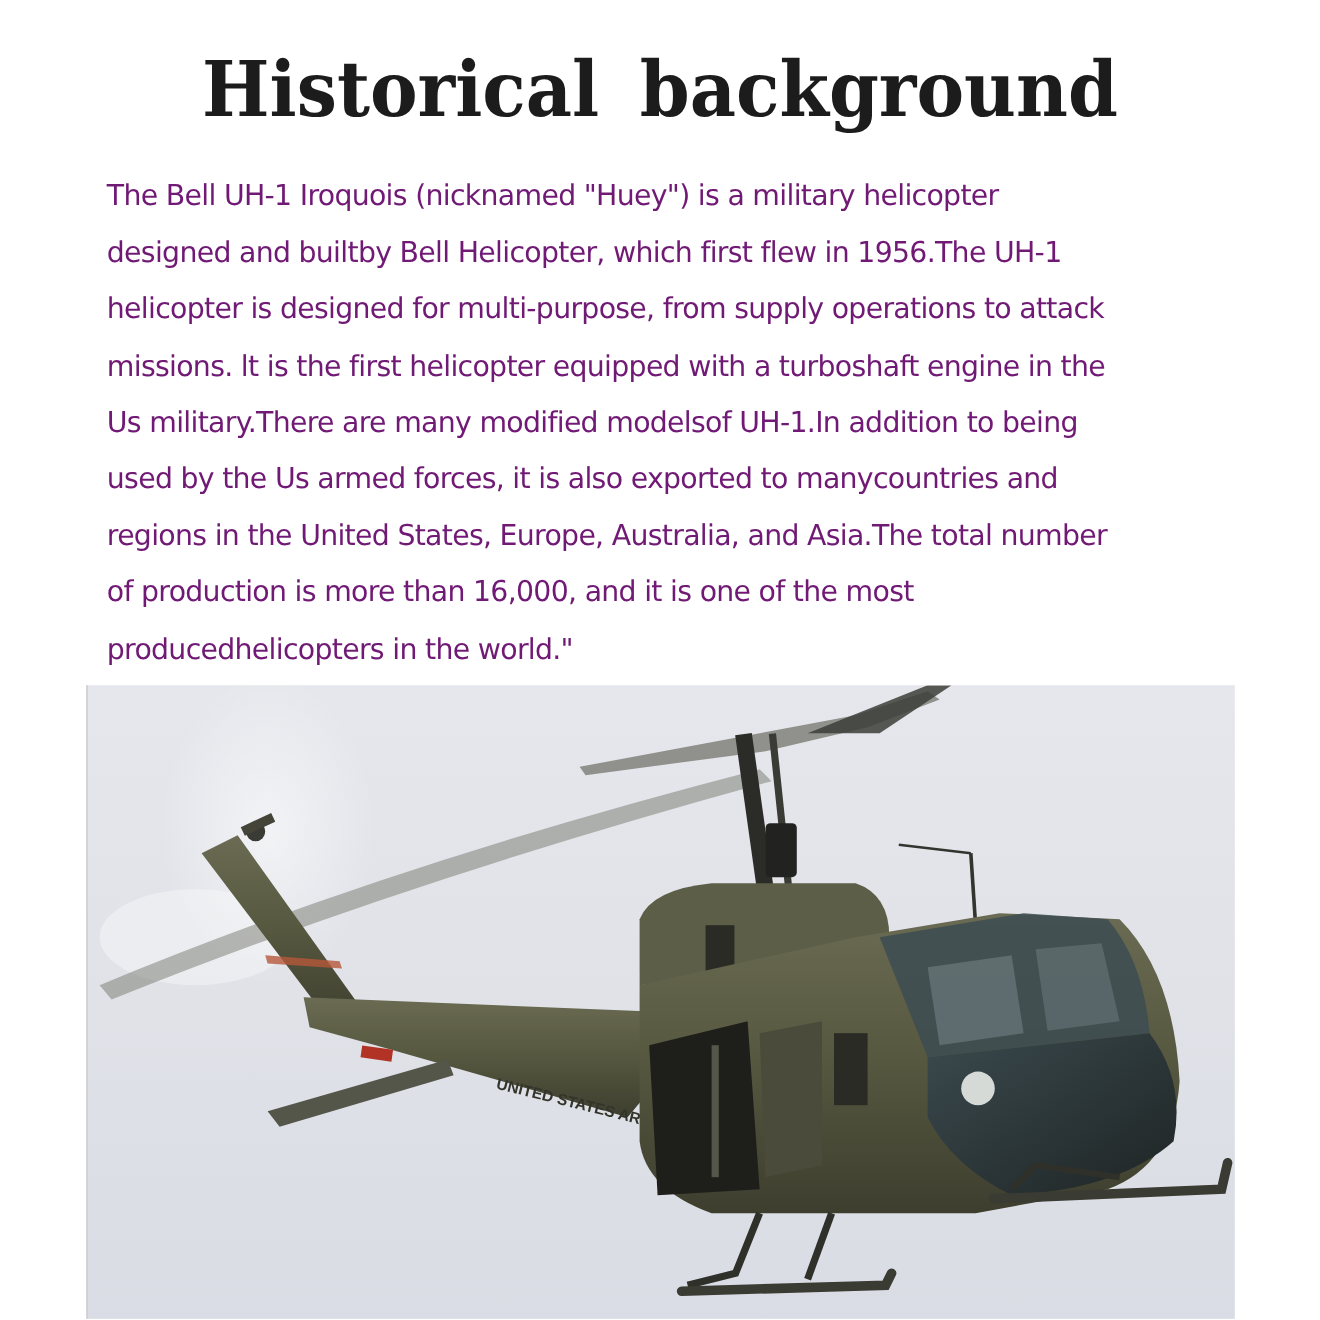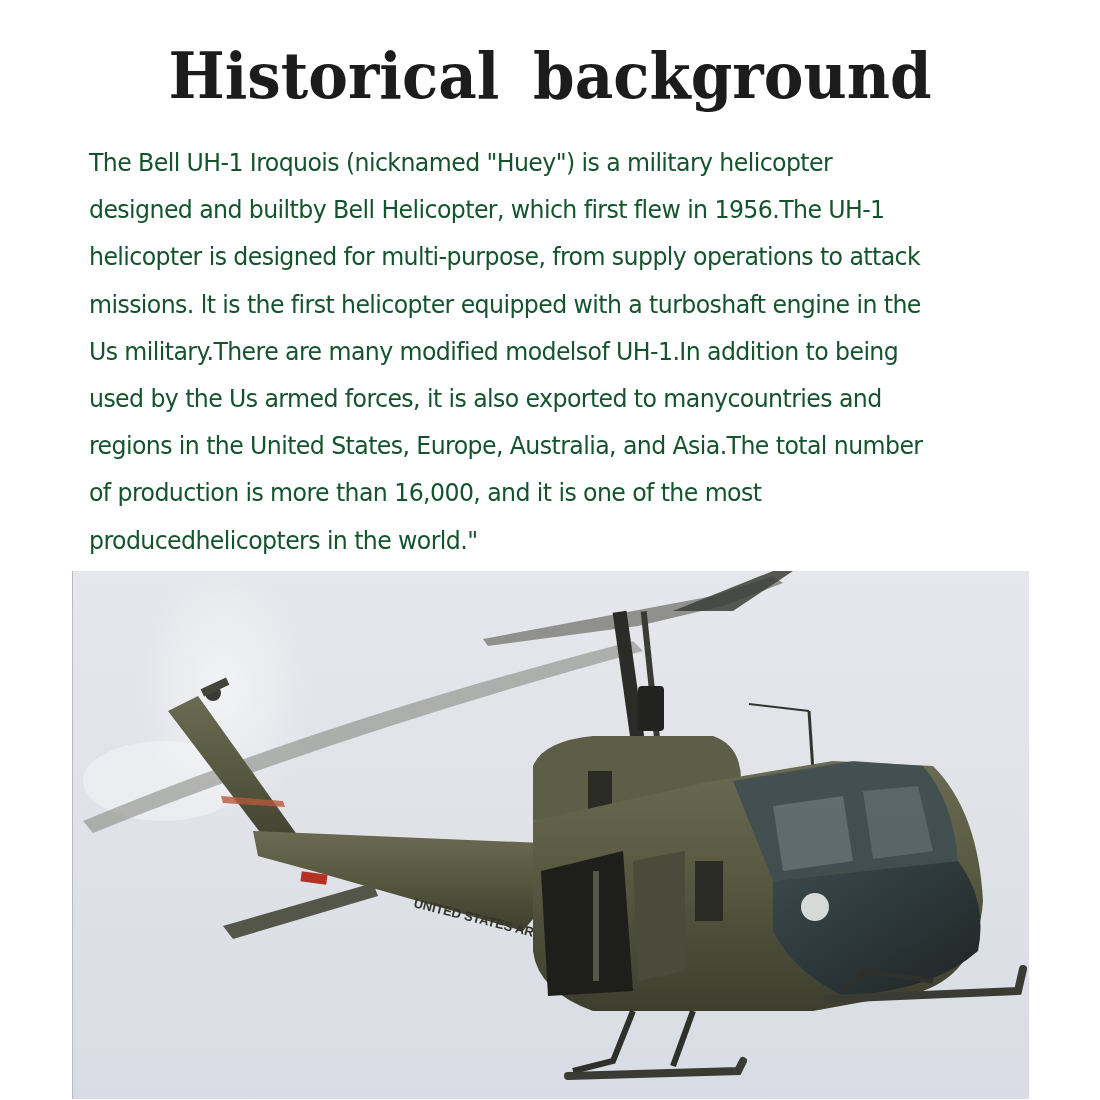--- a/index.html
+++ b/index.html
@@ -28,21 +28,21 @@
       transform: scaleX(0.93);
       transform-origin: center;
     }
     .body-text {
       position: absolute;
       left: 89px;
       top: 140px;
       width: 940px;
       font-family: "DejaVu Sans", "Liberation Sans", sans-serif;
       font-size: 24px;
-      color: #14532d;
+      color: #701a75;
       margin: 0;
     }
     .body-text .line {
       display: block;
       height: 47.2px;
       line-height: 47.2px;
       white-space: nowrap;
       letter-spacing: -0.6px;
       transform: scaleX(0.985);
       transform-origin: left;

